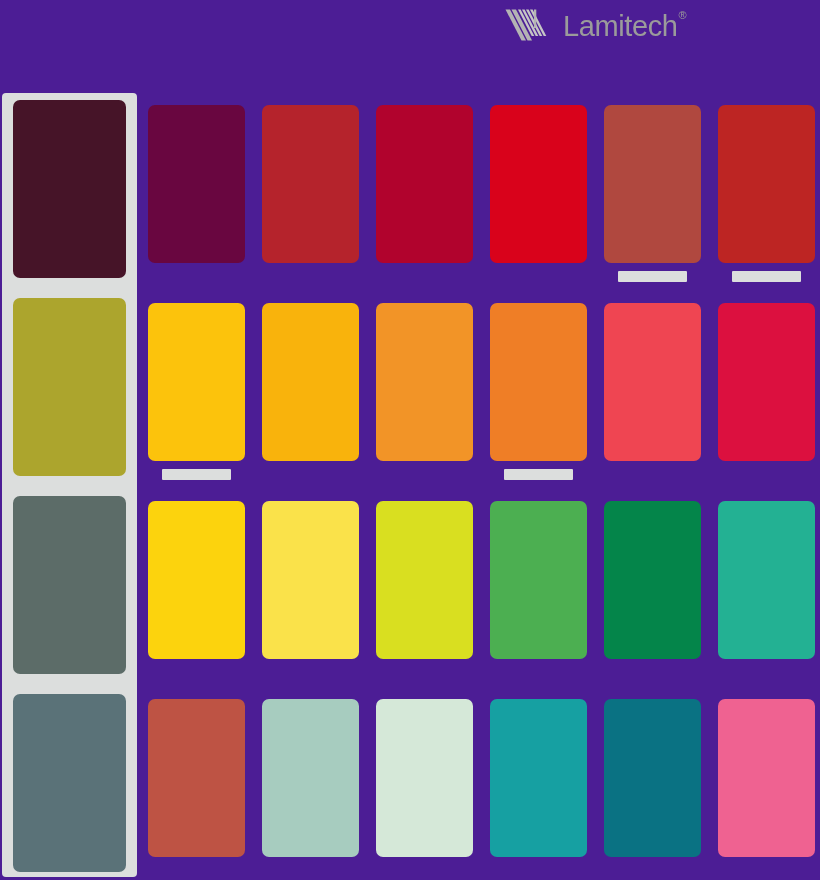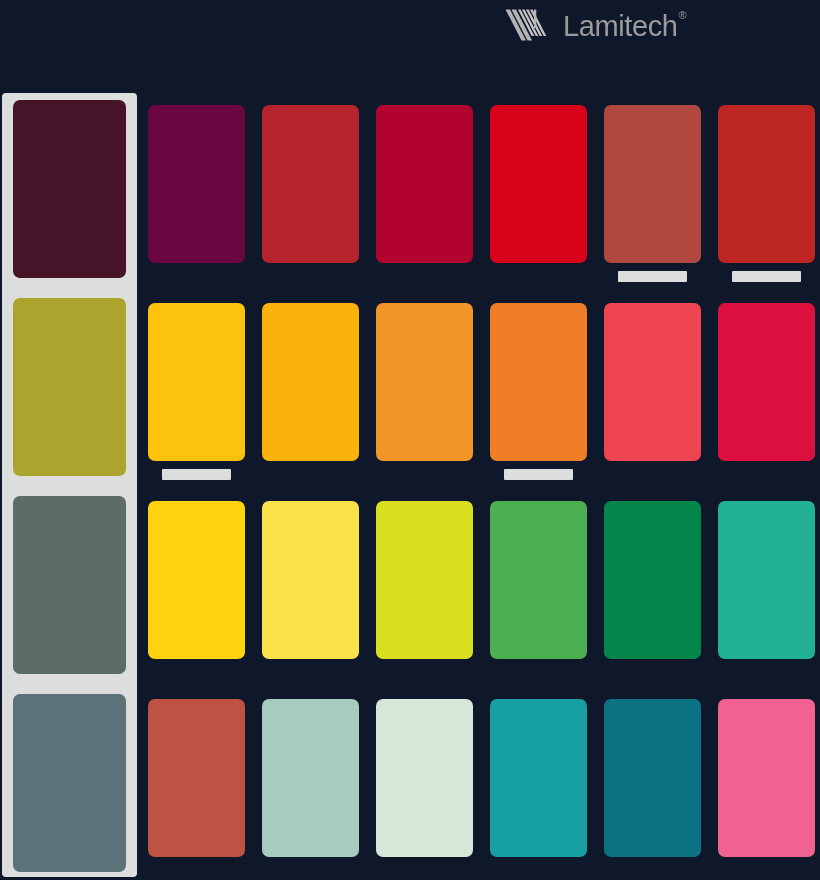--- a/index.html
+++ b/index.html
@@ -8,21 +8,21 @@
     padding: 0;
     background: #ffffff;
   }
   body {
     font-family: "Liberation Sans", sans-serif;
   }
   #page {
     position: relative;
     width: 820px;
     height: 880px;
-    background: #0f172a;
+    background: #4c1d95;
     overflow: hidden;
   }
 
   
   #brand-header {
     position: absolute;
     left: 505px;
     top: 2px;
     height: 46px;
     display: flex;

